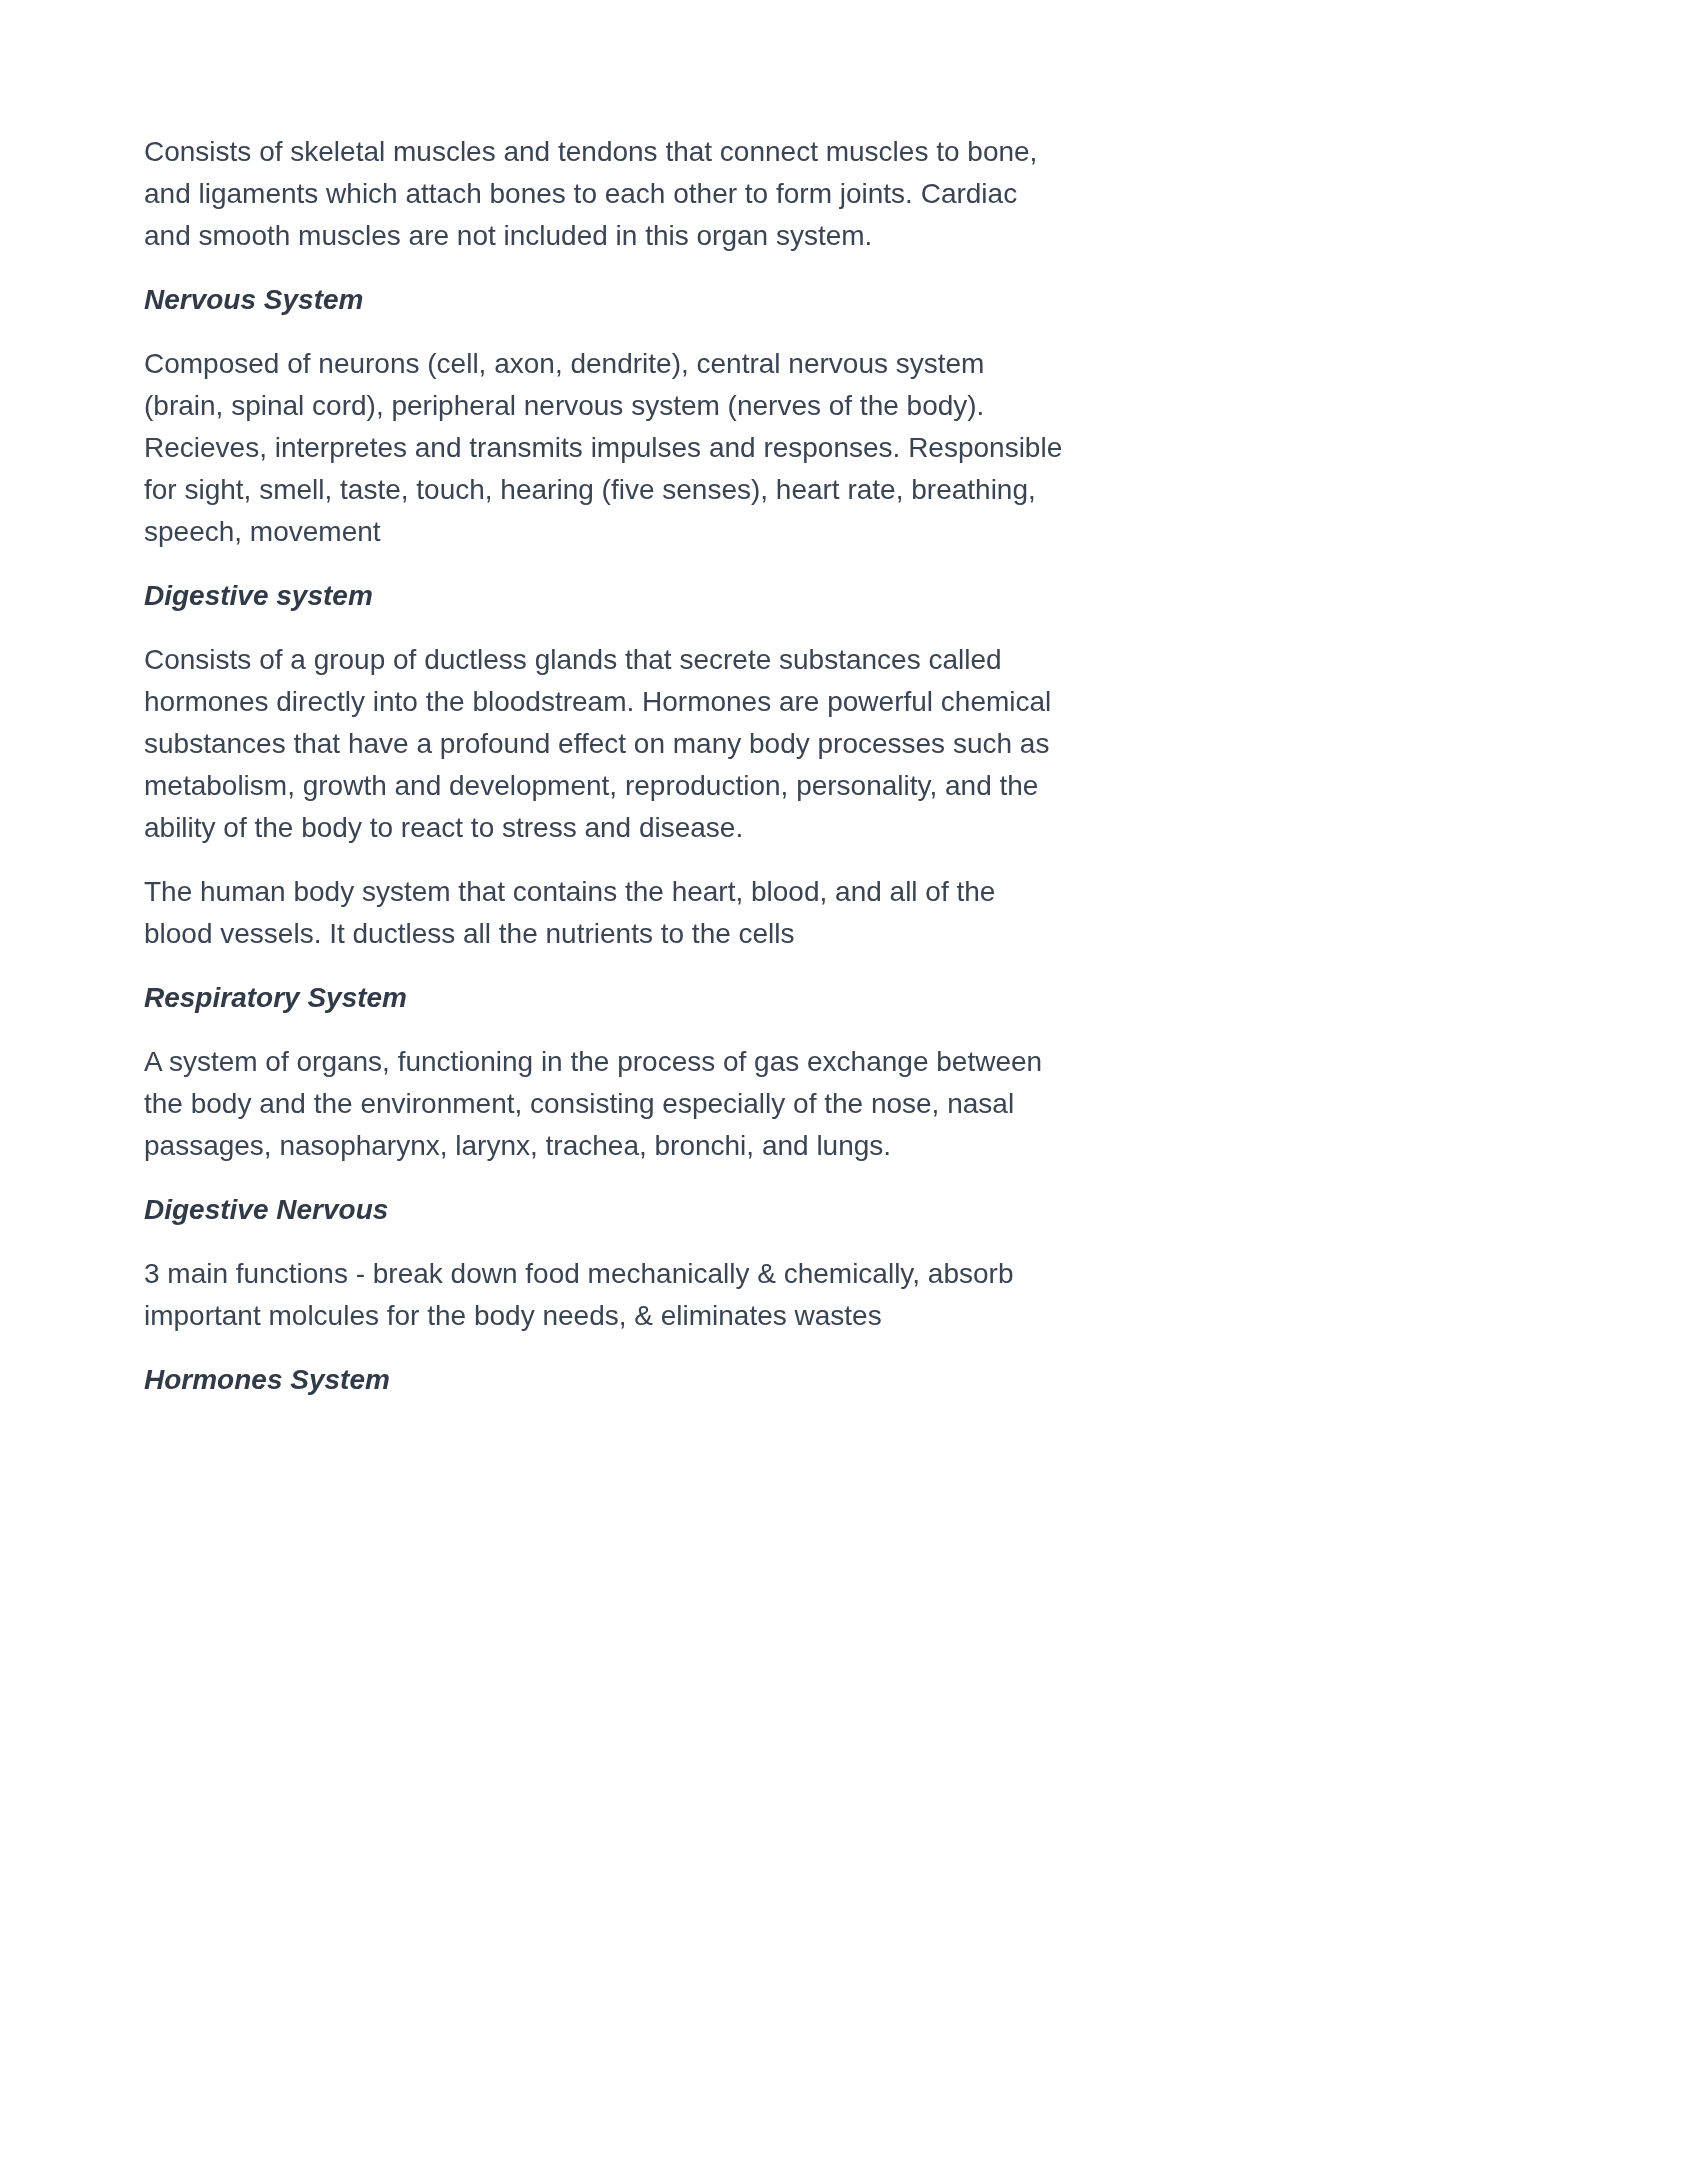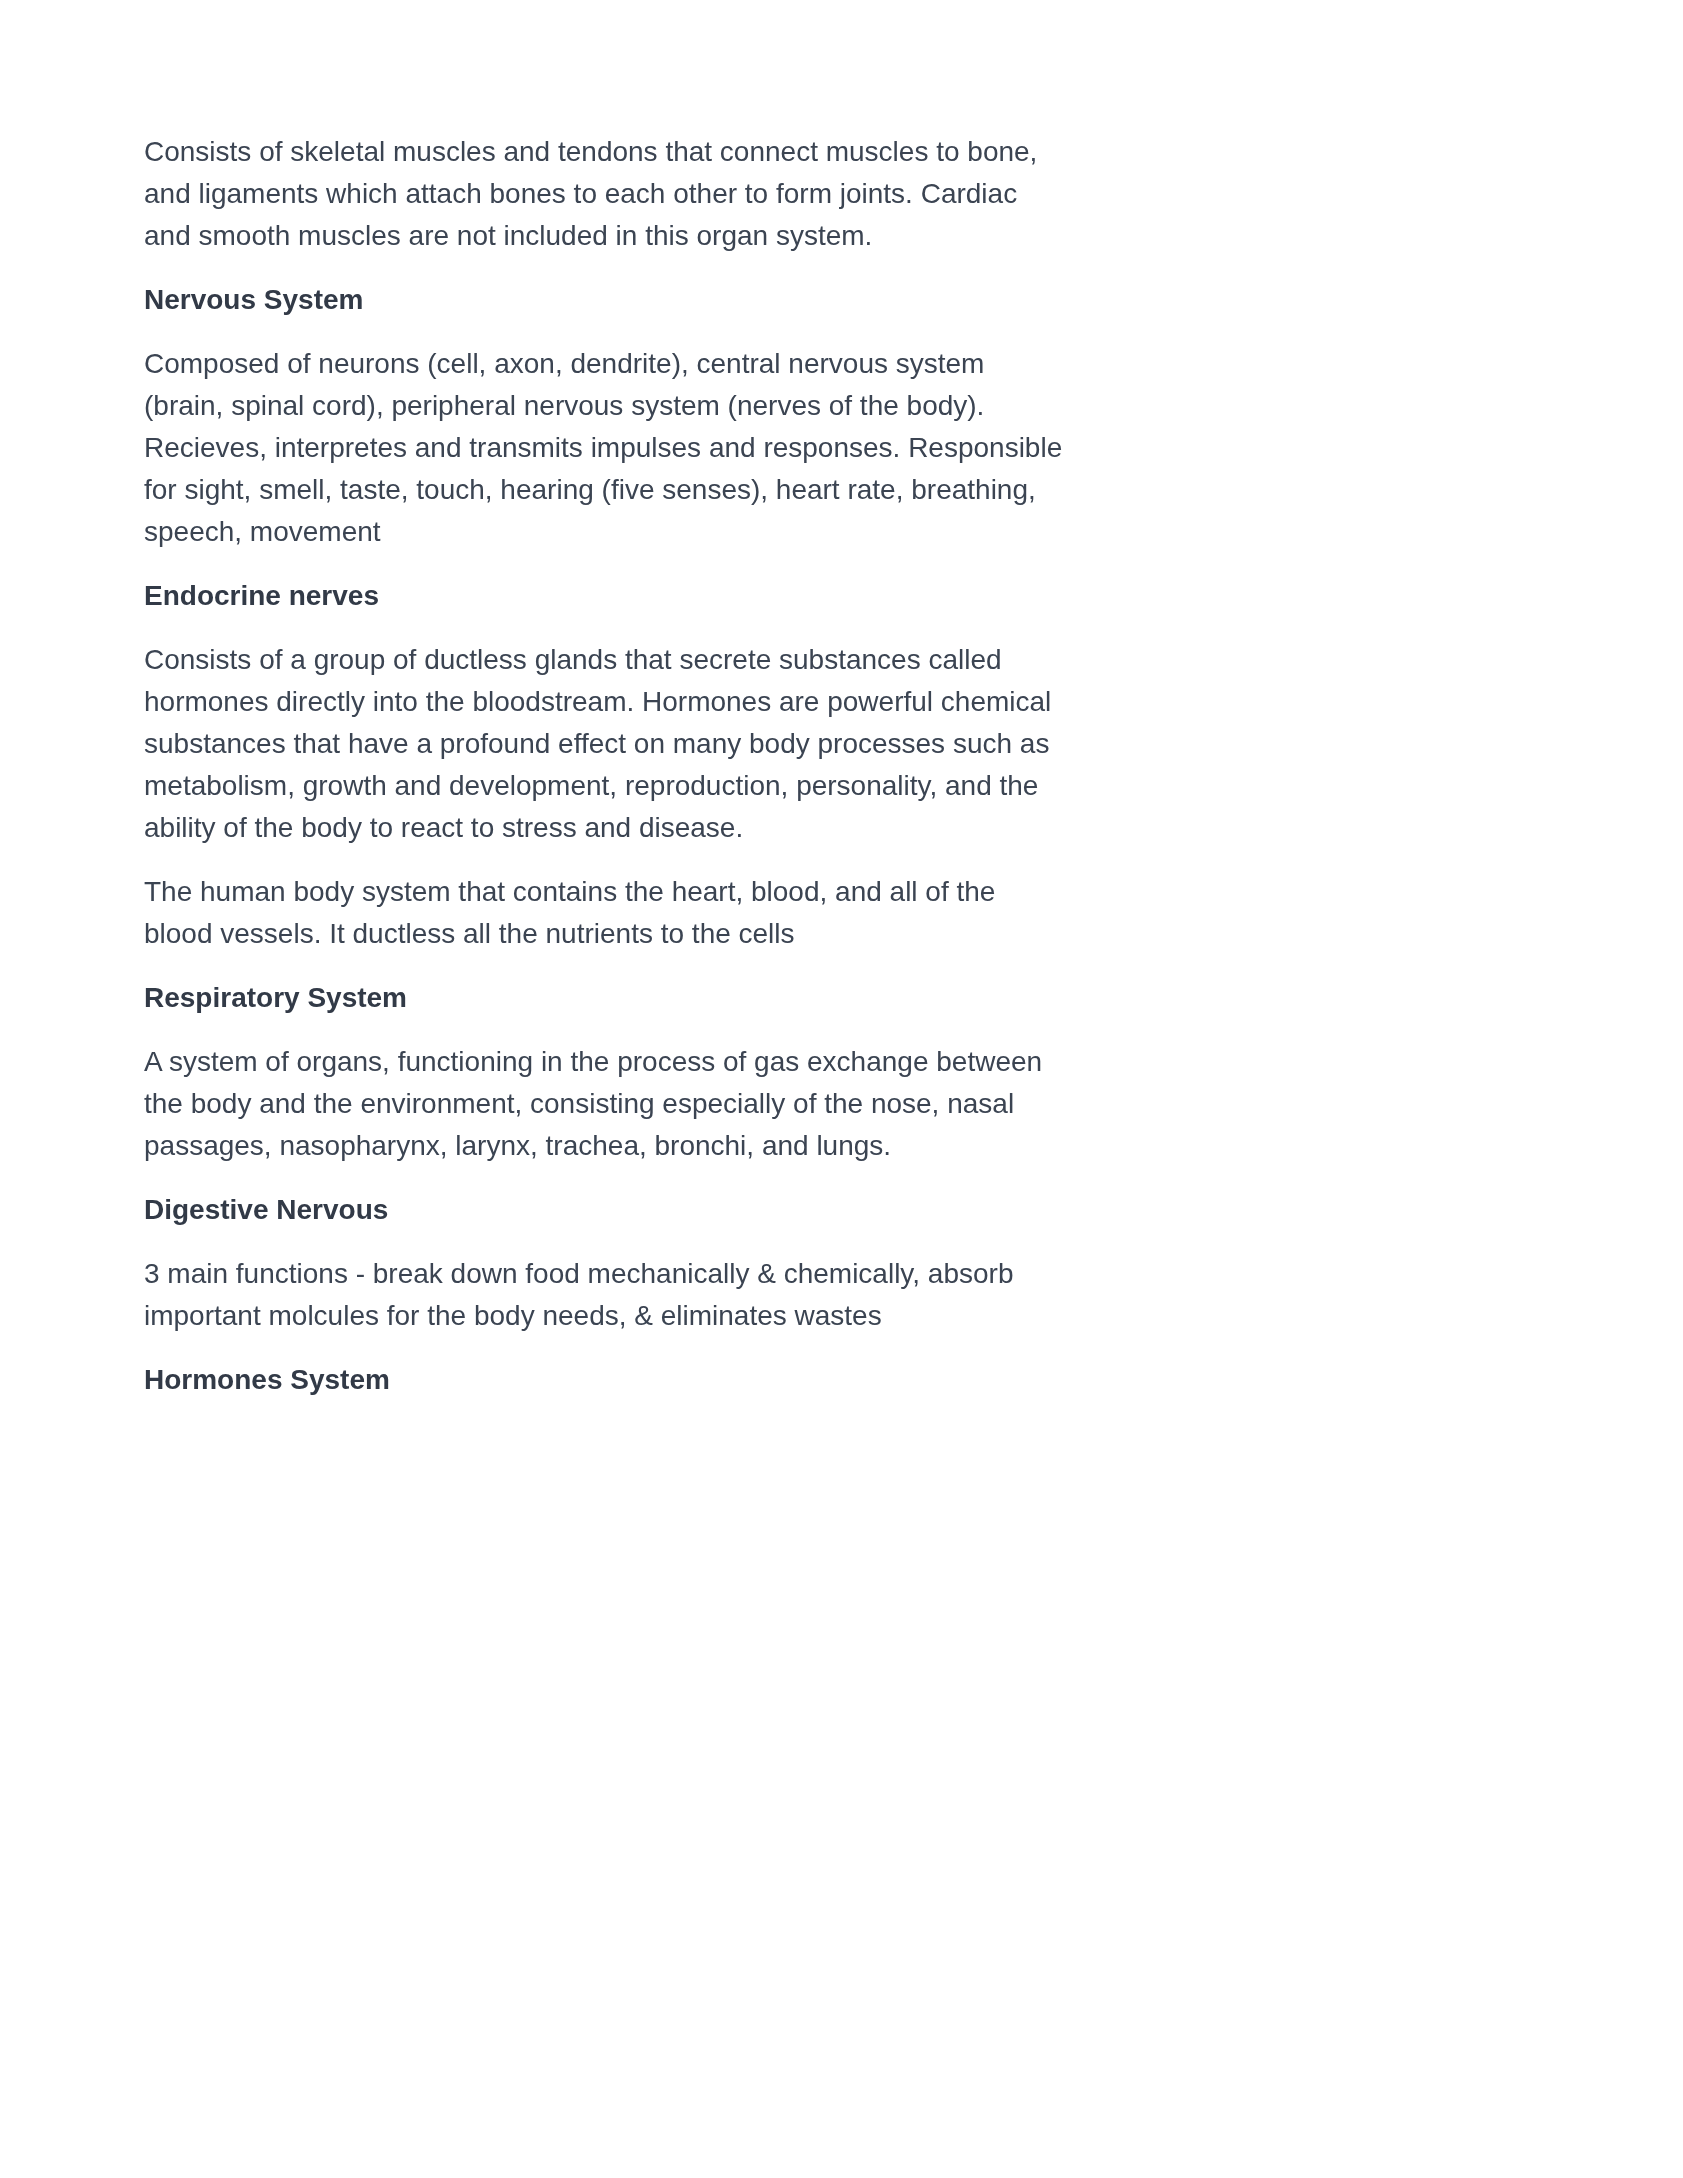--- a/index.html
+++ b/index.html
@@ -29,34 +29,35 @@
     line-height: 42px;
     font-weight: 400;
     color: #3b4452;
   }
   .heading {
     margin: 0 0 22px 0;
     font-size: 28px;
     line-height: 42px;
     font-weight: 700;
     color: #323a47;
+    font-style: italic;
   }
 </style>
 </head>
 <body>
 
 <div class="page">
   <div class="content">
 
     <p class="para">Consists of skeletal muscles and tendons that connect muscles to bone, and ligaments which attach bones to each other to form joints. Cardiac and smooth muscles are not included in this organ system.</p>
 
     <h2 class="heading">Nervous System</h2>
     <p class="para">Composed of neurons (cell, axon, dendrite), central nervous system (brain, spinal cord), peripheral nervous system (nerves of the body). Recieves, interpretes and transmits impulses and responses. Responsible for sight, smell, taste, touch, hearing (five senses), heart rate, breathing, speech, movement</p>
 
-    <h2 class="heading">Endocrine nerves</h2>
+    <h2 class="heading">Digestive system</h2>
     <p class="para">Consists of a group of ductless glands that secrete substances called hormones directly into the bloodstream. Hormones are powerful chemical substances that have a profound effect on many body processes such as metabolism, growth and development, reproduction, personality, and the ability of the body to react to stress and disease.</p>
 
     <p class="para">The human body system that contains the heart, blood, and all of the blood vessels. It ductless all the nutrients to the cells</p>
 
     <h2 class="heading">Respiratory System</h2>
     <p class="para">A system of organs, functioning in the process of gas exchange between the body and the environment, consisting especially of the nose, nasal passages, nasopharynx, larynx, trachea, bronchi, and lungs.</p>
 
     <h2 class="heading">Digestive Nervous</h2>
     <p class="para">3 main functions - break down food mechanically &amp; chemically, absorb important molcules for the body needs, &amp; eliminates wastes</p>
 

